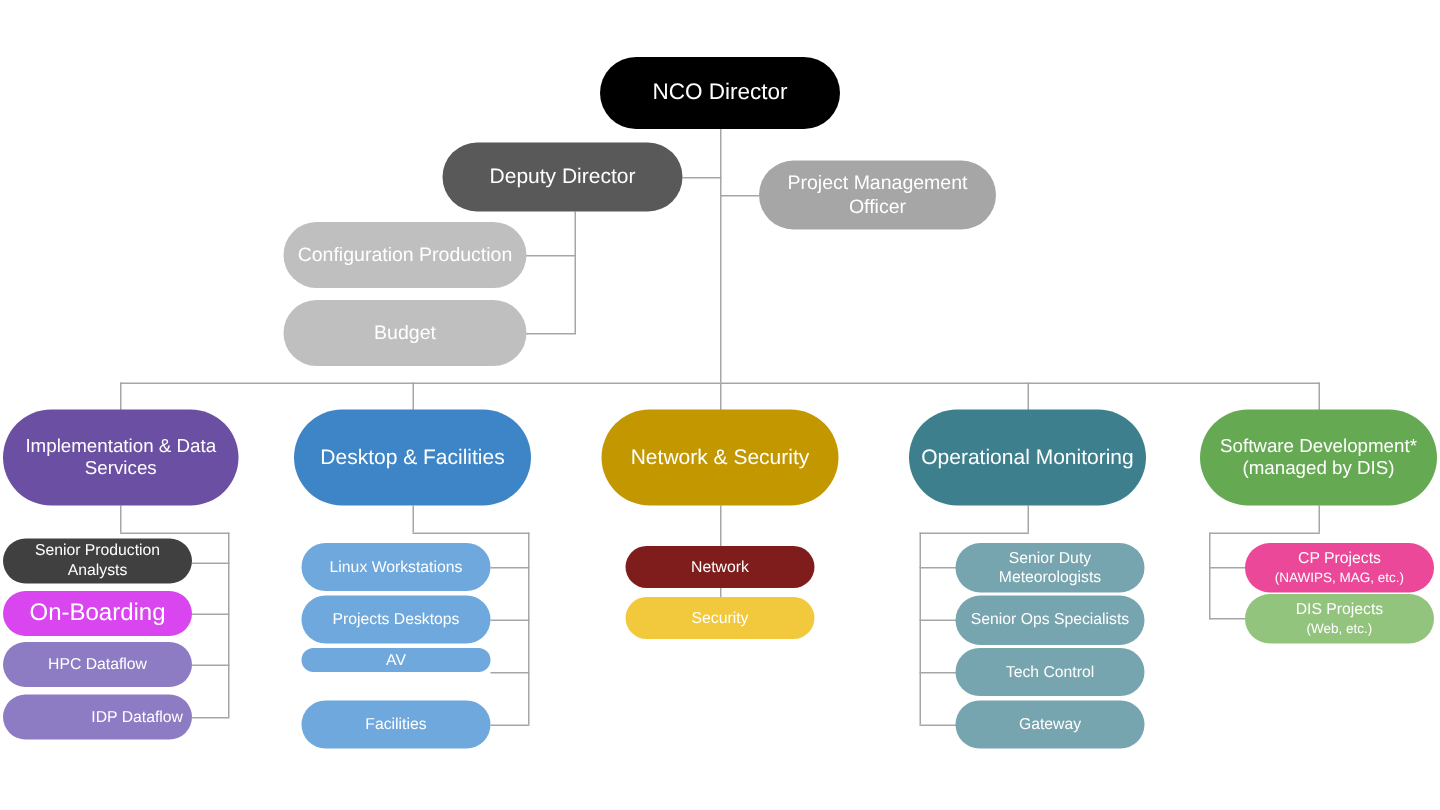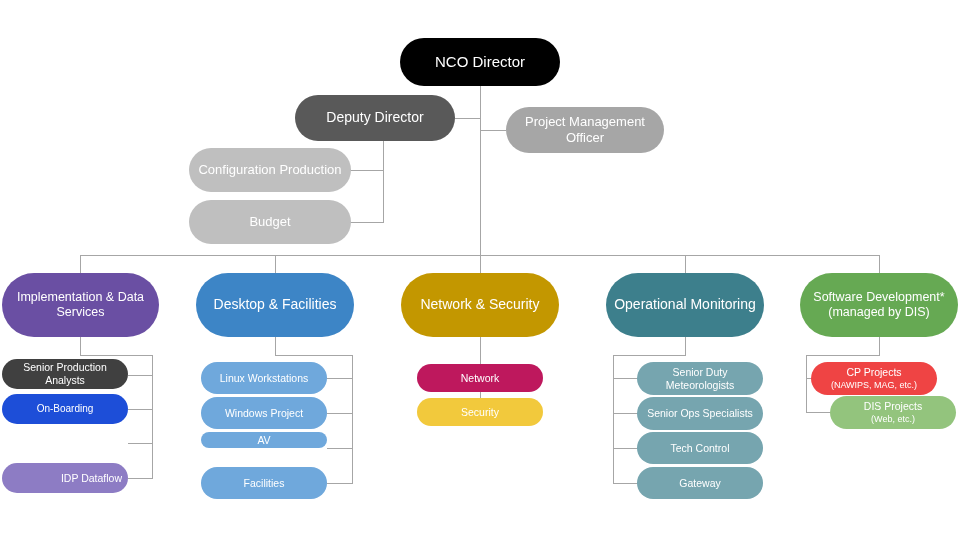--- a/index.html
+++ b/index.html
@@ -143,61 +143,64 @@
     <span class="label">Operational Monitoring</span>
   </div>
 
   <div class="node" style="left:800px; top:273px; width:158px; height:64px; background:#66a953; border-radius:32px; font-size:12.5px;">
     <span class="label">Software Development* (managed by DIS)</span>
   </div>
 
   <div class="node" style="left:2px; top:359px; width:126px; height:30px; background:#404040; border-radius:17px; font-size:10.5px;">
     <span class="label">Senior Production Analysts</span>
   </div>
-  <div class="node" style="left:2px; top:394px; width:126px; height:30px; background:#1d4ed8; border-radius:15px; font-size:10px;">
+  <div class="node" style="left:2px; top:394px; width:126px; height:30px; background:#d946ef; border-radius:15px; font-size:16px;">
     <span class="label">On-Boarding</span>
+  </div>
+  <div class="node" style="left:2px; top:428px; width:126px; height:30px; background:#8d7cc4; border-radius:15px; font-size:10.5px;">
+    <span class="label">HPC Dataflow</span>
   </div>
   <div class="node" style="left:2px; top:463px; width:126px; height:30px; background:#8d7cc4; border-radius:15px; font-size:10.5px;text-align:right;">
     <span class="label">IDP Dataflow</span>
   </div>
 
   <div class="node" style="left:201px; top:362px; width:126px; height:32px; background:#6fa8dc; border-radius:16px; font-size:10.5px;">
     <span class="label">Linux Workstations</span>
   </div>
   <div class="node" style="left:201px; top:397px; width:126px; height:32px; background:#6fa8dc; border-radius:16px; font-size:10.5px;">
-    <span class="label">Windows Project</span>
+    <span class="label">Projects Desktops</span>
   </div>
   <div class="node" style="left:201px; top:432px; width:126px; height:16px; background:#6fa8dc; border-radius:16px; font-size:10.5px;">
     <span class="label">AV</span>
   </div>
   <div class="node" style="left:201px; top:467px; width:126px; height:32px; background:#6fa8dc; border-radius:16px; font-size:10.5px;">
     <span class="label">Facilities</span>
   </div>
 
-  <div class="node" style="left:417px; top:364px; width:126px; height:28px; background:#be185d; border-radius:14px; font-size:10.5px;">
+  <div class="node" style="left:417px; top:364px; width:126px; height:28px; background:#7f1d1d; border-radius:14px; font-size:10.5px;">
     <span class="label">Network</span>
   </div>
   <div class="node" style="left:417px; top:398px; width:126px; height:28px; background:#f2c93c; border-radius:14px; font-size:10.5px;">
     <span class="label">Security</span>
   </div>
 
   <div class="node" style="left:637px; top:362px; width:126px; height:33px; background:#76a5af; border-radius:17px; font-size:10.5px;">
     <span class="label">Senior Duty Meteorologists</span>
   </div>
   <div class="node" style="left:637px; top:397px; width:126px; height:33px; background:#76a5af; border-radius:17px; font-size:10.5px;">
     <span class="label">Senior Ops Specialists</span>
   </div>
   <div class="node" style="left:637px; top:432px; width:126px; height:32px; background:#76a5af; border-radius:16px; font-size:10.5px;">
     <span class="label">Tech Control</span>
   </div>
   <div class="node" style="left:637px; top:467px; width:126px; height:32px; background:#76a5af; border-radius:16px; font-size:10.5px;">
     <span class="label">Gateway</span>
   </div>
 
-  <div class="node" style="left:811px; top:362px; width:126px; height:33px; background:#ef4444; border-radius:17px; font-size:10.5px;">
+  <div class="node" style="left:830px; top:362px; width:126px; height:33px; background:#ec4899; border-radius:17px; font-size:10.5px;">
     <span class="label">CP Projects</span>
     <span class="sublabel">(NAWIPS, MAG, etc.)</span>
   </div>
   <div class="node" style="left:830px; top:396px; width:126px; height:33px; background:#93c47d; border-radius:17px; font-size:10.5px;">
     <span class="label">DIS Projects</span>
     <span class="sublabel">(Web, etc.)</span>
   </div>
 
 </div>
 

